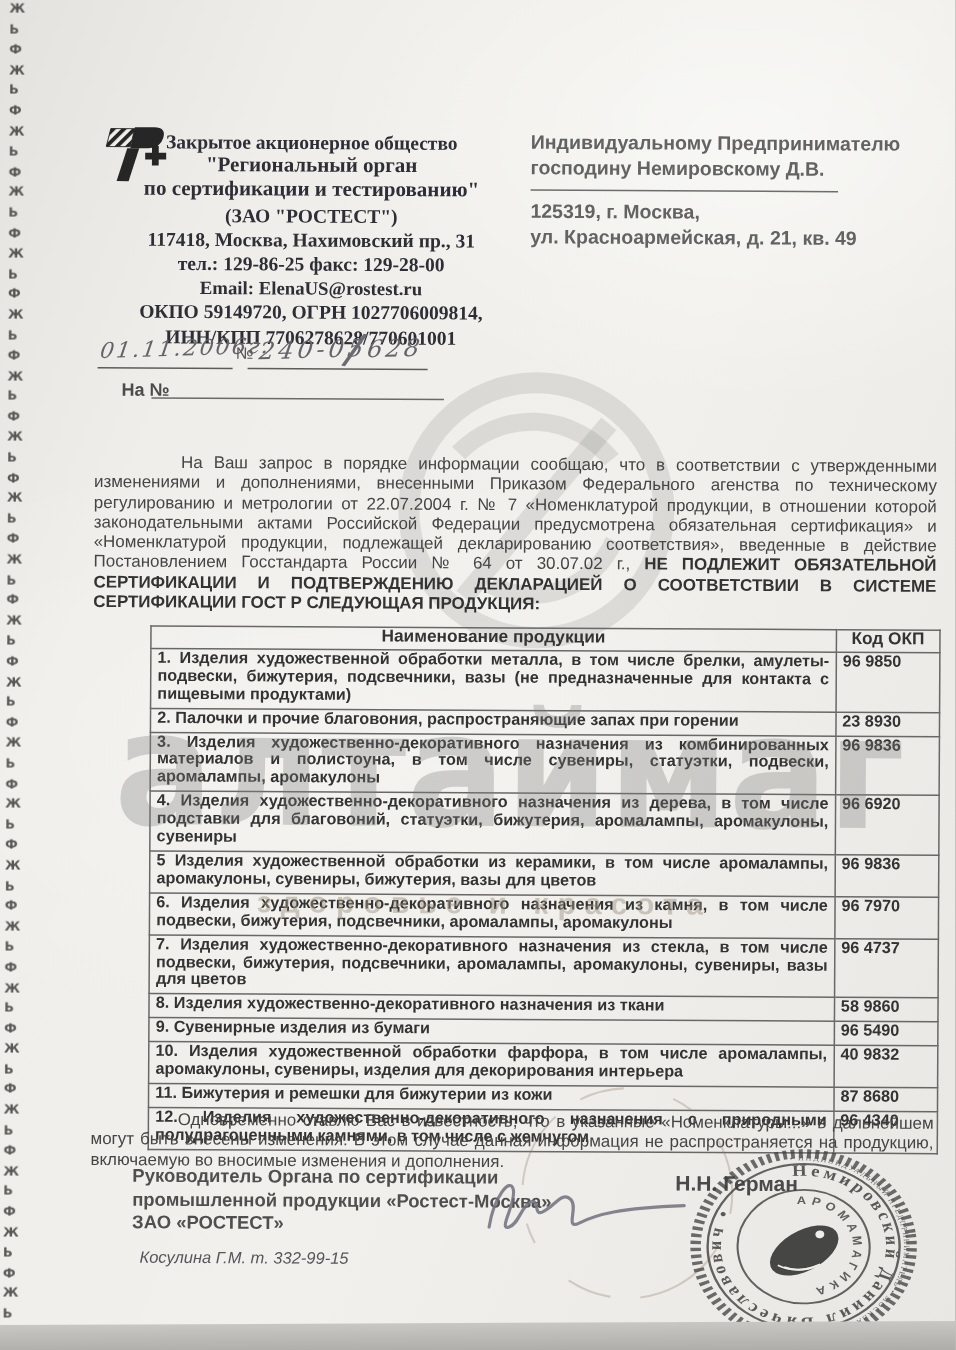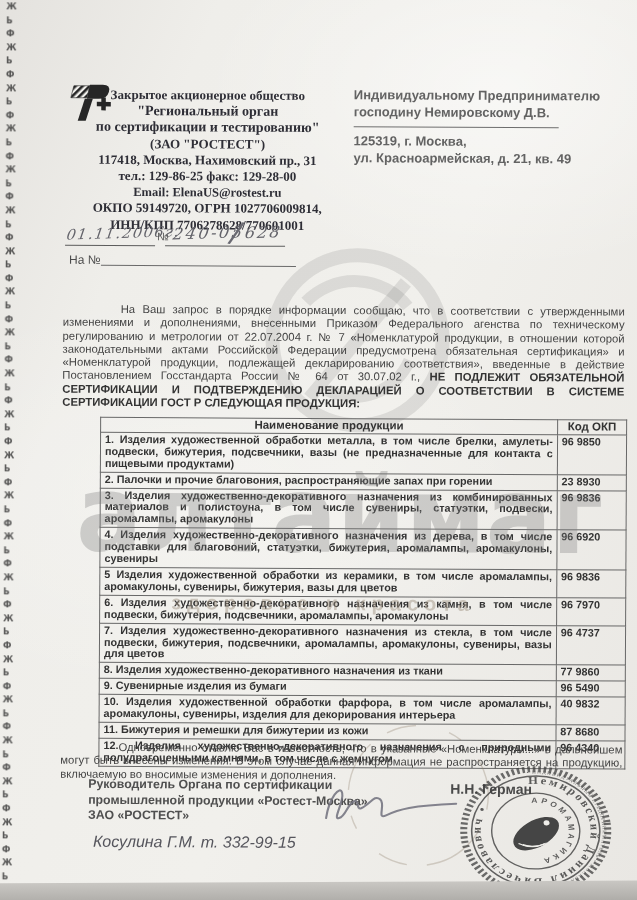--- a/index.html
+++ b/index.html
@@ -36,21 +36,21 @@
         transform:skewX(-10deg) rotate(-2deg);letter-spacing:1.5px;}
   .hand1{position:absolute;left:2px;top:2px;font-size:14.5px;}
   .numsign{position:absolute;left:92px;top:7px;font-size:11px;color:#555;}
   .hand2{position:absolute;left:108px;top:0px;font-size:16px;letter-spacing:2.5px;}
   .bigslash{position:absolute;left:166px;top:-8px;font-size:32px;color:#6a6a72;
         transform:rotate(10deg);font-style:italic;}
   .hand3{position:absolute;left:180px;top:-1px;font-size:16px;letter-spacing:2px;}
   .u1{position:absolute;left:0px;top:22px;width:90px;border-bottom:1.5px solid #5c5c5c;}
   .u2{position:absolute;left:100px;top:22px;width:120px;border-bottom:1.5px solid #5c5c5c;}
   .naline{position:absolute;left:64px;top:252px;width:260px;font-size:12px;color:#4c4c4c;}
-  .naline .lbl{position:absolute;left:4px;top:2px;}
+  .naline .lbl{position:absolute;left:16px;top:2px;font-weight:bold;}
   .naline .ul{position:absolute;left:36px;top:14px;width:195px;border-bottom:1px solid #6a6a6a;}
 
   
   .bodypar{position:absolute;left:62px;top:304px;width:562px;
     font-size:11.3px;line-height:13.3px;color:#454545;text-align:justify;text-indent:58px;}
   .bodypar b{color:#333;margin-top:18px;}
 
   
   table.okp{position:absolute;left:100px;top:418px;width:527px;border-collapse:collapse;
     font-size:10.8px;line-height:11.9px;font-weight:bold;color:#333;}
@@ -60,21 +60,21 @@
   td.code{width:61px;white-space:nowrap;padding-left:5px;}
 
   
   .closing{position:absolute;left:62px;top:742px;width:562px;
     font-size:11.3px;line-height:13.3px;color:#454545;text-align:justify;text-indent:58px;}
 
   
   .ftitle{position:absolute;left:90px;top:778px;width:300px;font-weight:bold;
     font-size:12.3px;line-height:15.5px;color:#4f4f4f;}
   .signer{position:absolute;left:452px;top:780px;font-weight:bold;font-size:14px;color:#4a4a4a;}
-  .contact{position:absolute;left:95px;top:834px;font-style:italic;font-size:16px;color:#55555c;}
+  .contact{position:absolute;left:95px;top:834px;font-style:italic;font-size:11px;color:#55555c;}
   .sig{position:absolute;left:318px;top:768px;}
 
   
   .wm-big{position:absolute;left:50px;top:458px;width:580px;text-align:center;
     font-family:"DejaVu Sans",sans-serif;font-weight:bold;font-size:98px;letter-spacing:0px;
     color:rgba(125,125,125,0.32);transform:scaleY(1.08);pointer-events:none;}
   .wm-small{position:absolute;left:172px;top:592px;font-weight:bold;font-size:20px;
     letter-spacing:6px;color:rgba(158,146,130,0.48);pointer-events:none;}
   .wm-circle{position:absolute;left:257px;top:240px;pointer-events:none;}
   .ghost-arc{position:absolute;left:345px;top:720px;pointer-events:none;}
@@ -181,21 +181,21 @@
       <tr>
             <td class="name">6. Изделия художественно-декоративного назначения из камня, в том числе подвески, бижутерия, подсвечники, аромалампы, аромакулоны</td>
             <td class="code">96 7970</td>
           </tr>
       <tr>
             <td class="name">7. Изделия художественно-декоративного назначения из стекла, в том числе подвески, бижутерия, подсвечники, аромалампы, аромакулоны, сувениры, вазы для цветов</td>
             <td class="code">96 4737</td>
           </tr>
       <tr>
             <td class="name">8. Изделия художественно-декоративного назначения из ткани</td>
-            <td class="code">77 9860</td>
+            <td class="code">58 9860</td>
           </tr>
       <tr>
             <td class="name">9. Сувенирные изделия из бумаги</td>
             <td class="code">96 5490</td>
           </tr>
       <tr>
             <td class="name">10. Изделия художественной обработки фарфора, в том числе аромалампы, аромакулоны, сувениры, изделия для декорирования интерьера</td>
             <td class="code">40 9832</td>
           </tr>
       <tr>

